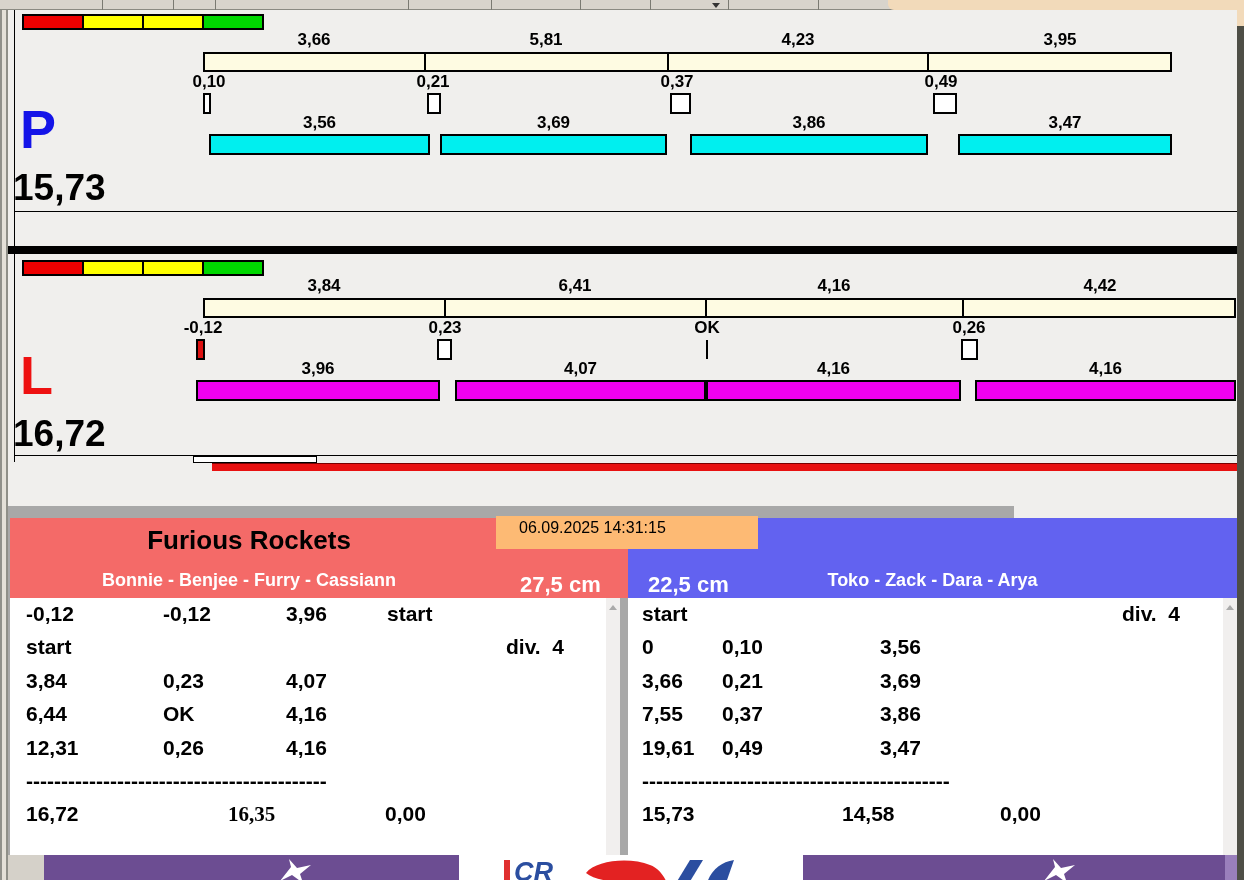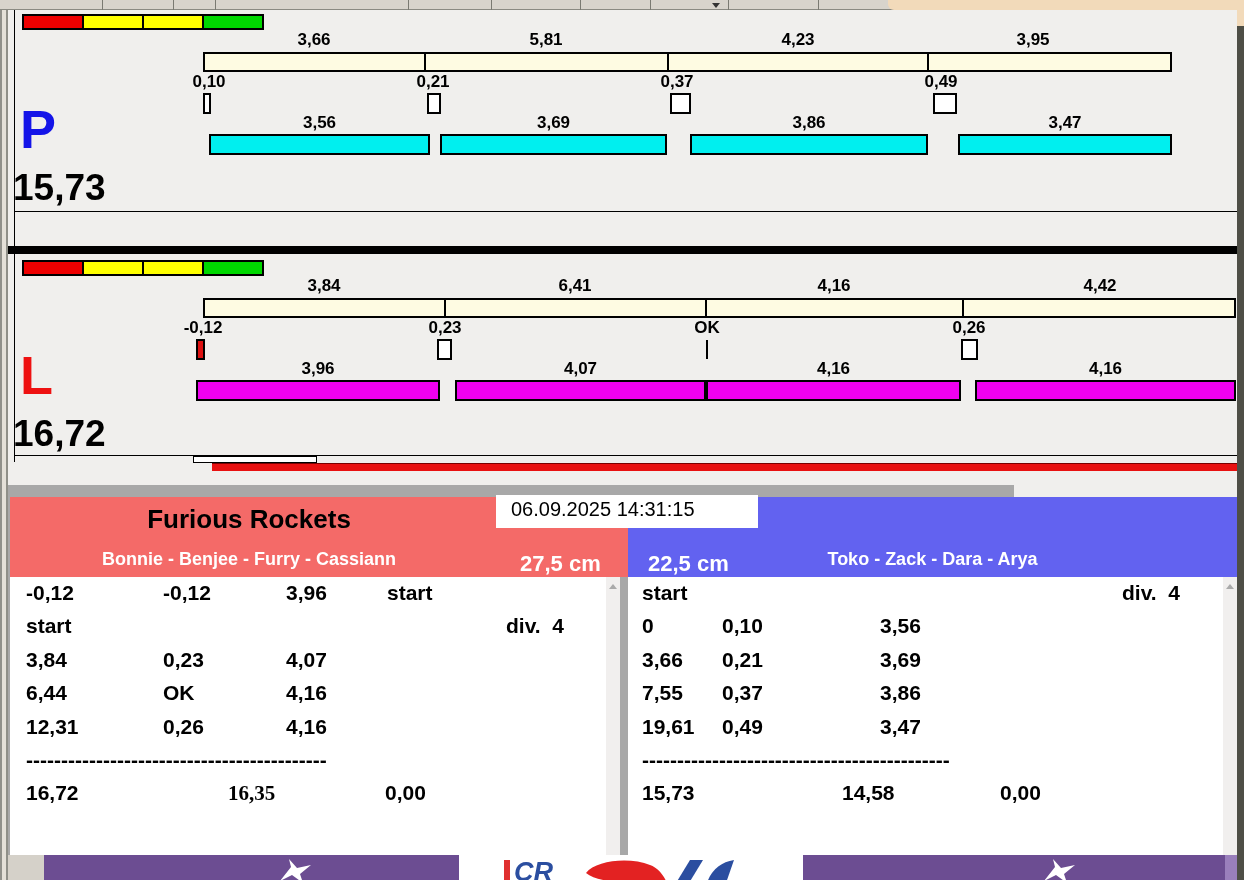--- a/index.html
+++ b/index.html
@@ -33,29 +33,29 @@
   .lane .co-box { position:absolute; top:79px; height:21px; border:2px solid #000; }
   .lane .co-tick { position:absolute; top:80px; width:2px; height:19px; background:#000; }
   .lane .leg-seg { position:absolute; top:120px; height:21px; border:2px solid #000; }
   .lane-letter { position:absolute; left:20px; top:88px; font-size:54px; font-weight:bold; line-height:1; }
   .lane-total { position:absolute; left:13px; top:155px; font-size:37px; font-weight:bold; color:#000; line-height:1; }
 
   .prog-box { left:193px; top:456px; width:124px; height:7px; background:#FFF; border:1px solid #000; }
   .prog-bar { left:212px; top:463px; width:1025px; height:8px; background:#E81111; border-top:1px solid #7A0000; }
 
   
-  .bottom { left:8px; top:485px; width:1006px; height:370px; background:#A8A8A8; }
+  .bottom { left:8px; top:506px; width:1006px; height:370px; background:#A8A8A8; }
   .team-header { position:absolute; top:12px; height:80px; }
   .team-header .tname { position:absolute; top:7px; width:100%; text-align:center; font-size:26px; font-weight:bold; color:#000; }
   .team-header .tmembers { position:absolute; top:52px; width:100%; text-align:center; font-size:18px; font-weight:bold; color:#FFF; }
   .hdr-left { left:2px; width:618px; background:#F46A68; }
   .hdr-right { left:620px; width:609px; background:#6262F0; }
   .hdr-left .tname, .hdr-left .tmembers { left:-70px; }
   .height-label { position:absolute; top:54px; font-size:22px; font-weight:bold; color:#FFF; white-space:nowrap; }
-  .timestamp { left:488px; top:10px; width:262px; height:33px; background:#ffffff; color:#000; font-size:20px; padding:3px 0 0 15px; white-space:nowrap; }
+  .timestamp { left:488px; top:10px; width:262px; height:33px; background:#fdba74; color:#000; font-size:16px; padding:3px 0 0 23px; white-space:nowrap; }
 
   .result-panel { position:absolute; top:92px; height:278px; background:#FFF; overflow:hidden; }
   .panel-left { left:2px; width:610px; }
   .panel-right { left:620px; width:609px; }
   .trow { position:absolute; left:0; width:100%; height:34px; }
   .tcell { position:absolute; font-size:21px; font-weight:bold; color:#000; white-space:pre; }
   .scrollbar { position:absolute; right:0; top:0; width:14px; height:100%; background:#F1EFEE; }
   .scroll-up { position:absolute; left:3px; top:7px; width:0; height:0; border-left:4px solid transparent; border-right:4px solid transparent; border-bottom:5px solid #AAA; }
 
   
@@ -99,21 +99,21 @@
     <div class="tl-seg" style="left: 82px; width: 62px; background: rgb(255, 255, 0);"></div>
     <div class="tl-seg" style="left: 142px; width: 62px; background: rgb(255, 255, 0);"></div>
     <div class="tl-seg" style="left: 202px; width: 62px; background: rgb(0, 216, 0);"></div>
     <div class="split-bar" style="left: 203px; width: 969px;"></div>
     <div class="split-div" style="left: 424px;"></div>
     <div class="split-div" style="left: 667px;"></div>
     <div class="split-div" style="left: 927px;"></div>
     <div class="num-label split-label" style="left: 314px;">3,66</div>
     <div class="num-label split-label" style="left: 546px;">5,81</div>
     <div class="num-label split-label" style="left: 798px;">4,23</div>
-    <div class="num-label split-label" style="left: 1033px;">3,95</div>
+    <div class="num-label split-label" style="left: 1060px;">3,95</div>
     <div class="num-label co-label" style="left: 209px;">0,10</div>
     <div class="co-box" style="left: 203px; width: 8px; background: rgb(255, 255, 255);"></div>
     <div class="num-label co-label" style="left: 433px;">0,21</div>
     <div class="co-box" style="left: 427px; width: 14px; background: rgb(255, 255, 255);"></div>
     <div class="num-label co-label" style="left: 677px;">0,37</div>
     <div class="co-box" style="left: 670px; width: 21px; background: rgb(255, 255, 255);"></div>
     <div class="num-label co-label" style="left: 941px;">0,49</div>
     <div class="co-box" style="left: 933px; width: 24px; background: rgb(255, 255, 255);"></div>
     <div class="num-label leg-label" style="left: 319.5px;">3,56</div>
     <div class="leg-seg" style="left: 209px; width: 221px; background: rgb(0, 239, 239);"></div>

